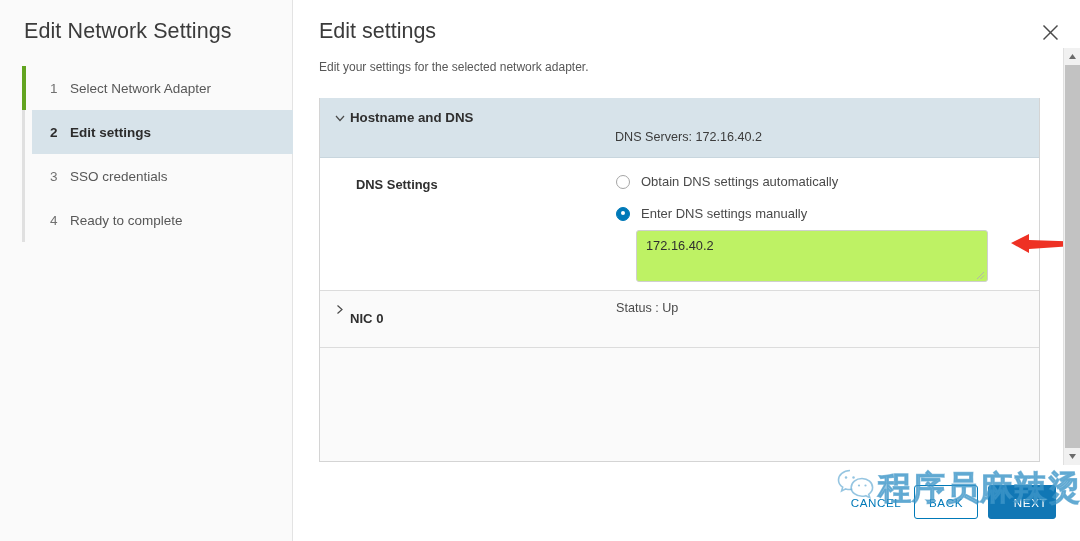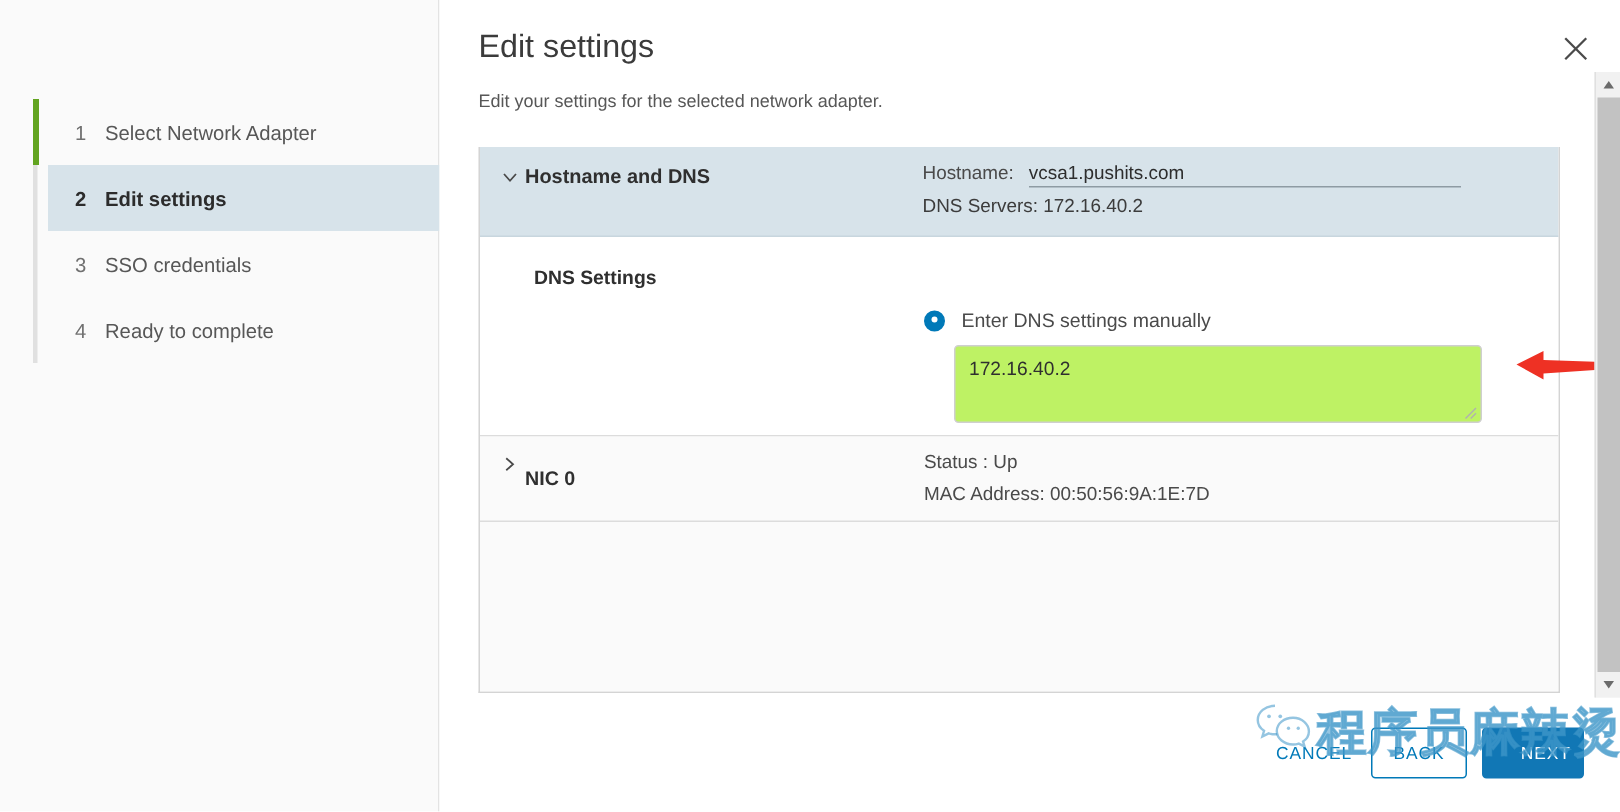--- a/index.html
+++ b/index.html
@@ -248,20 +248,21 @@
     white-space: nowrap;
     font-family: "DejaVu Sans", sans-serif;
   }
 </style>
 </head>
 <body>
 
 <div id="app">
 
   <div class="wizard">
+    <div class="wizard-title">Edit Network Settings</div>
 
     <div class="steps">
       <div class="step-track"></div>
       <div class="step-progress"></div>
 
       <div class="step">
         <span class="num">1</span>
         <span class="lbl">Select Network Adapter</span>
       </div>
 
@@ -298,31 +299,31 @@
     <div class="card">
 
       <div class="sec-hostname">
         <span class="sec-caret">
           <svg width="12" height="12" viewBox="0 0 12 12">
             <polyline points="2,4 6,8.5 10,4" fill="none" stroke="#4a4a4a" stroke-width="1.2"></polyline>
           </svg>
         </span>
         <span class="sec-label">Hostname and DNS</span>
 
-        <div class="host-row">
-          <span class="k">Hostname:</span>
-          <span class="v">vcsa1.pushits.com</span>
-        </div>
 
         <div class="dns-row">DNS Servers: 172.16.40.2</div>
       </div>
 
       <div class="sec-body">
         <div class="dns-settings-label">DNS Settings</div>
 
+        <div class="radio-row r1">
+          <span class="radio"></span>
+          <span class="radio-label">Obtain DNS settings automatically</span>
+        </div>
 
         <div class="radio-row r2">
           <span class="radio on"></span>
           <span class="radio-label">Enter DNS settings manually</span>
         </div>
 
         <div class="dns-textarea">
           <span class="val">172.16.40.2</span>
           <span class="grip">
             <svg width="10" height="10" viewBox="0 0 10 10">
@@ -334,21 +335,20 @@
       </div>
 
       <div class="sec-nic">
         <span class="nic-caret">
           <svg width="11" height="11" viewBox="0 0 11 11">
             <polyline points="3.5,1.5 8,5.5 3.5,9.5" fill="none" stroke="#4a4a4a" stroke-width="1.2"></polyline>
           </svg>
         </span>
         <span class="nic-label">NIC 0</span>
         <span class="nic-status">Status : Up</span>
-        <span class="nic-mac">MAC Address: 00:50:56:9A:1E:7D</span>
       </div>
 
       <div class="sec-empty"></div>
     </div>
 
     <div class="red-arrow">
       <svg width="66" height="24" viewBox="0 0 66 24">
         <path d="M2 11 L20 2 L20 8 L64 9.5 L64 14 L20 17 L20 21 Z" fill="#ee3124"></path>
       </svg>
     </div>

